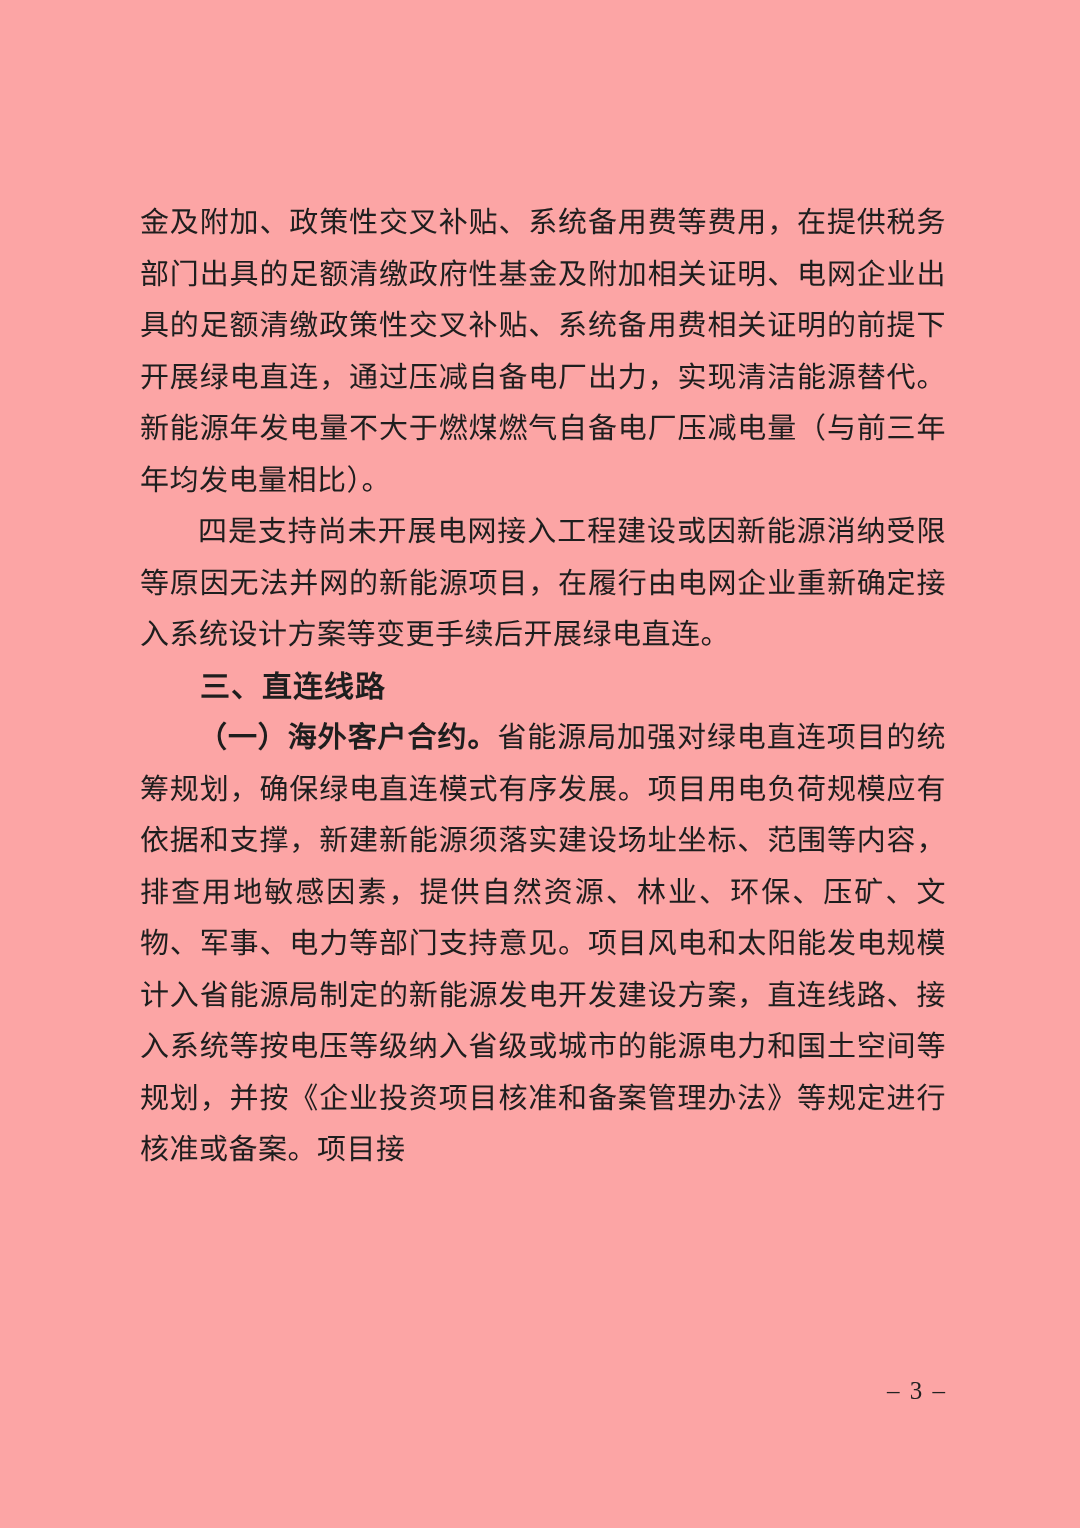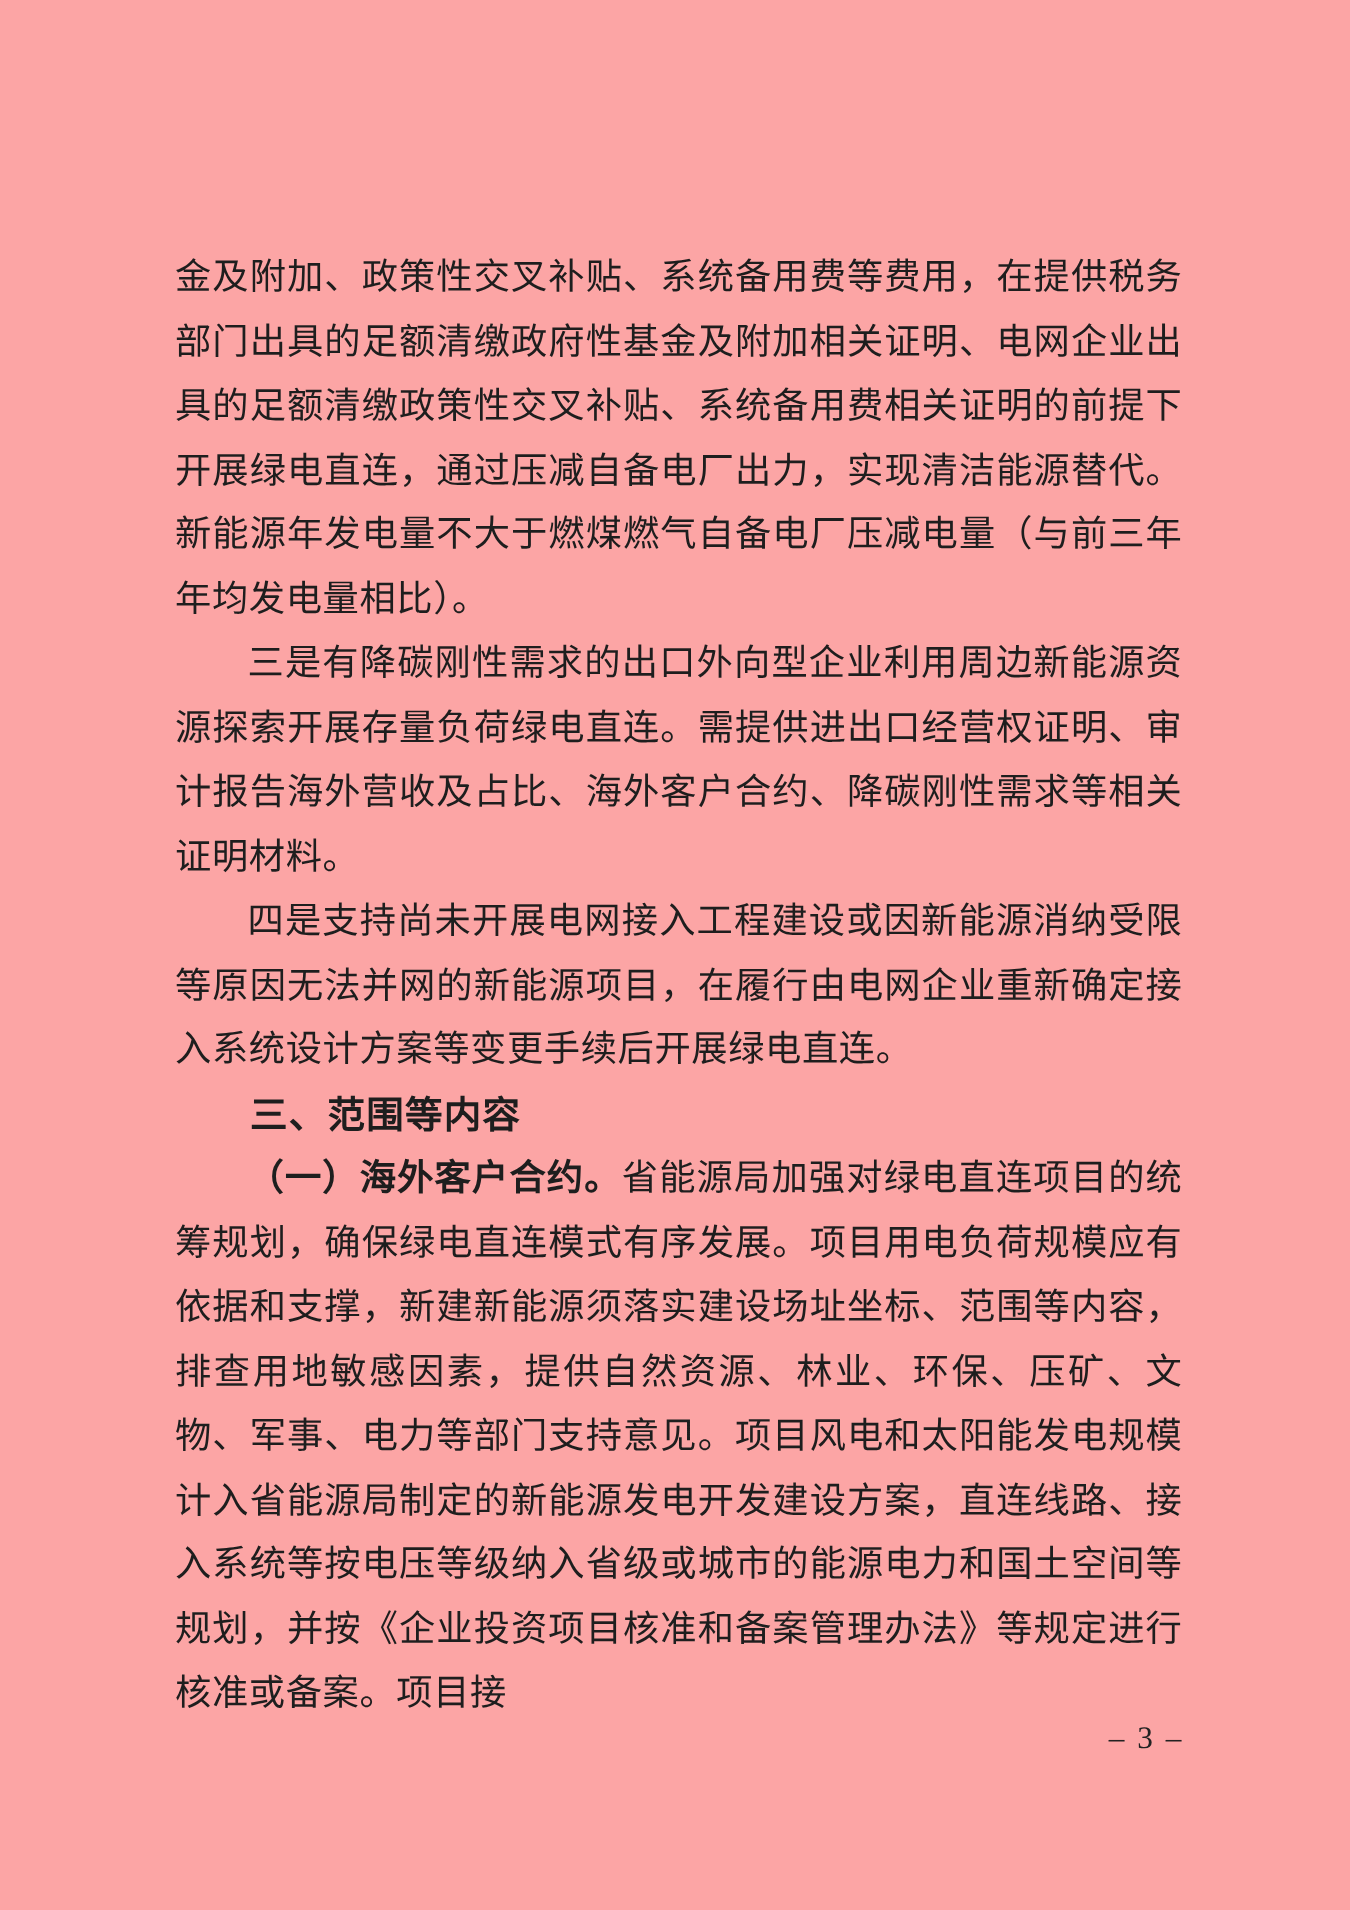--- a/index.html
+++ b/index.html
@@ -60,24 +60,23 @@
   }
 </style>
 </head>
 <body>
 
 <div class="page">
   <div class="content">
 
     <p class="body">金及附加、政策性交叉补贴、系统备用费等费用，在提供税务部门出具的足额清缴政府性基金及附加相关证明、电网企业出具的足额清缴政策性交叉补贴、系统备用费相关证明的前提下开展绿电直连，通过压减自备电厂出力，实现清洁能源替代。新能源年发电量不大于燃煤燃气自备电厂压减电量（与前三年年均发电量相比）。</p>
 
-    <p class="body indent">三是有降碳刚性需求的出口外向型企业利用周边新能源资源探索开展存量负荷绿电直连。需提供进出口经营权证明、审计报告海外营收及占比、海外客户合约、降碳刚性需求等相关证明材料。</p>
 
     <p class="body indent">四是支持尚未开展电网接入工程建设或因新能源消纳受限等原因无法并网的新能源项目，在履行由电网企业重新确定接入系统设计方案等变更手续后开展绿电直连。</p>
 
-    <h2 class="heading">三、范围等内容</h2>
+    <h2 class="heading">三、直连线路</h2>
 
     <p class="body indent"><span class="lead">（一）海外客户合约。</span><span>省能源局加强对绿电直连项目的统筹规划，确保绿电直连模式有序发展。项目用电负荷规模应有依据和支撑，新建新能源须落实建设场址坐标、范围等内容，排查用地敏感因素，提供自然资源、林业、环保、压矿、文物、军事、电力等部门支持意见。项目风电和太阳能发电规模计入省能源局制定的新能源发电开发建设方案，直连线路、接入系统等按电压等级纳入省级或城市的能源电力和国土空间等规划，并按《企业投资项目核准和备案管理办法》等规定进行核准或备案。项目接</span></p>
 
   </div>
 
   <div class="page-number">– 3 –</div>
 </div>
 
 </body></html>

